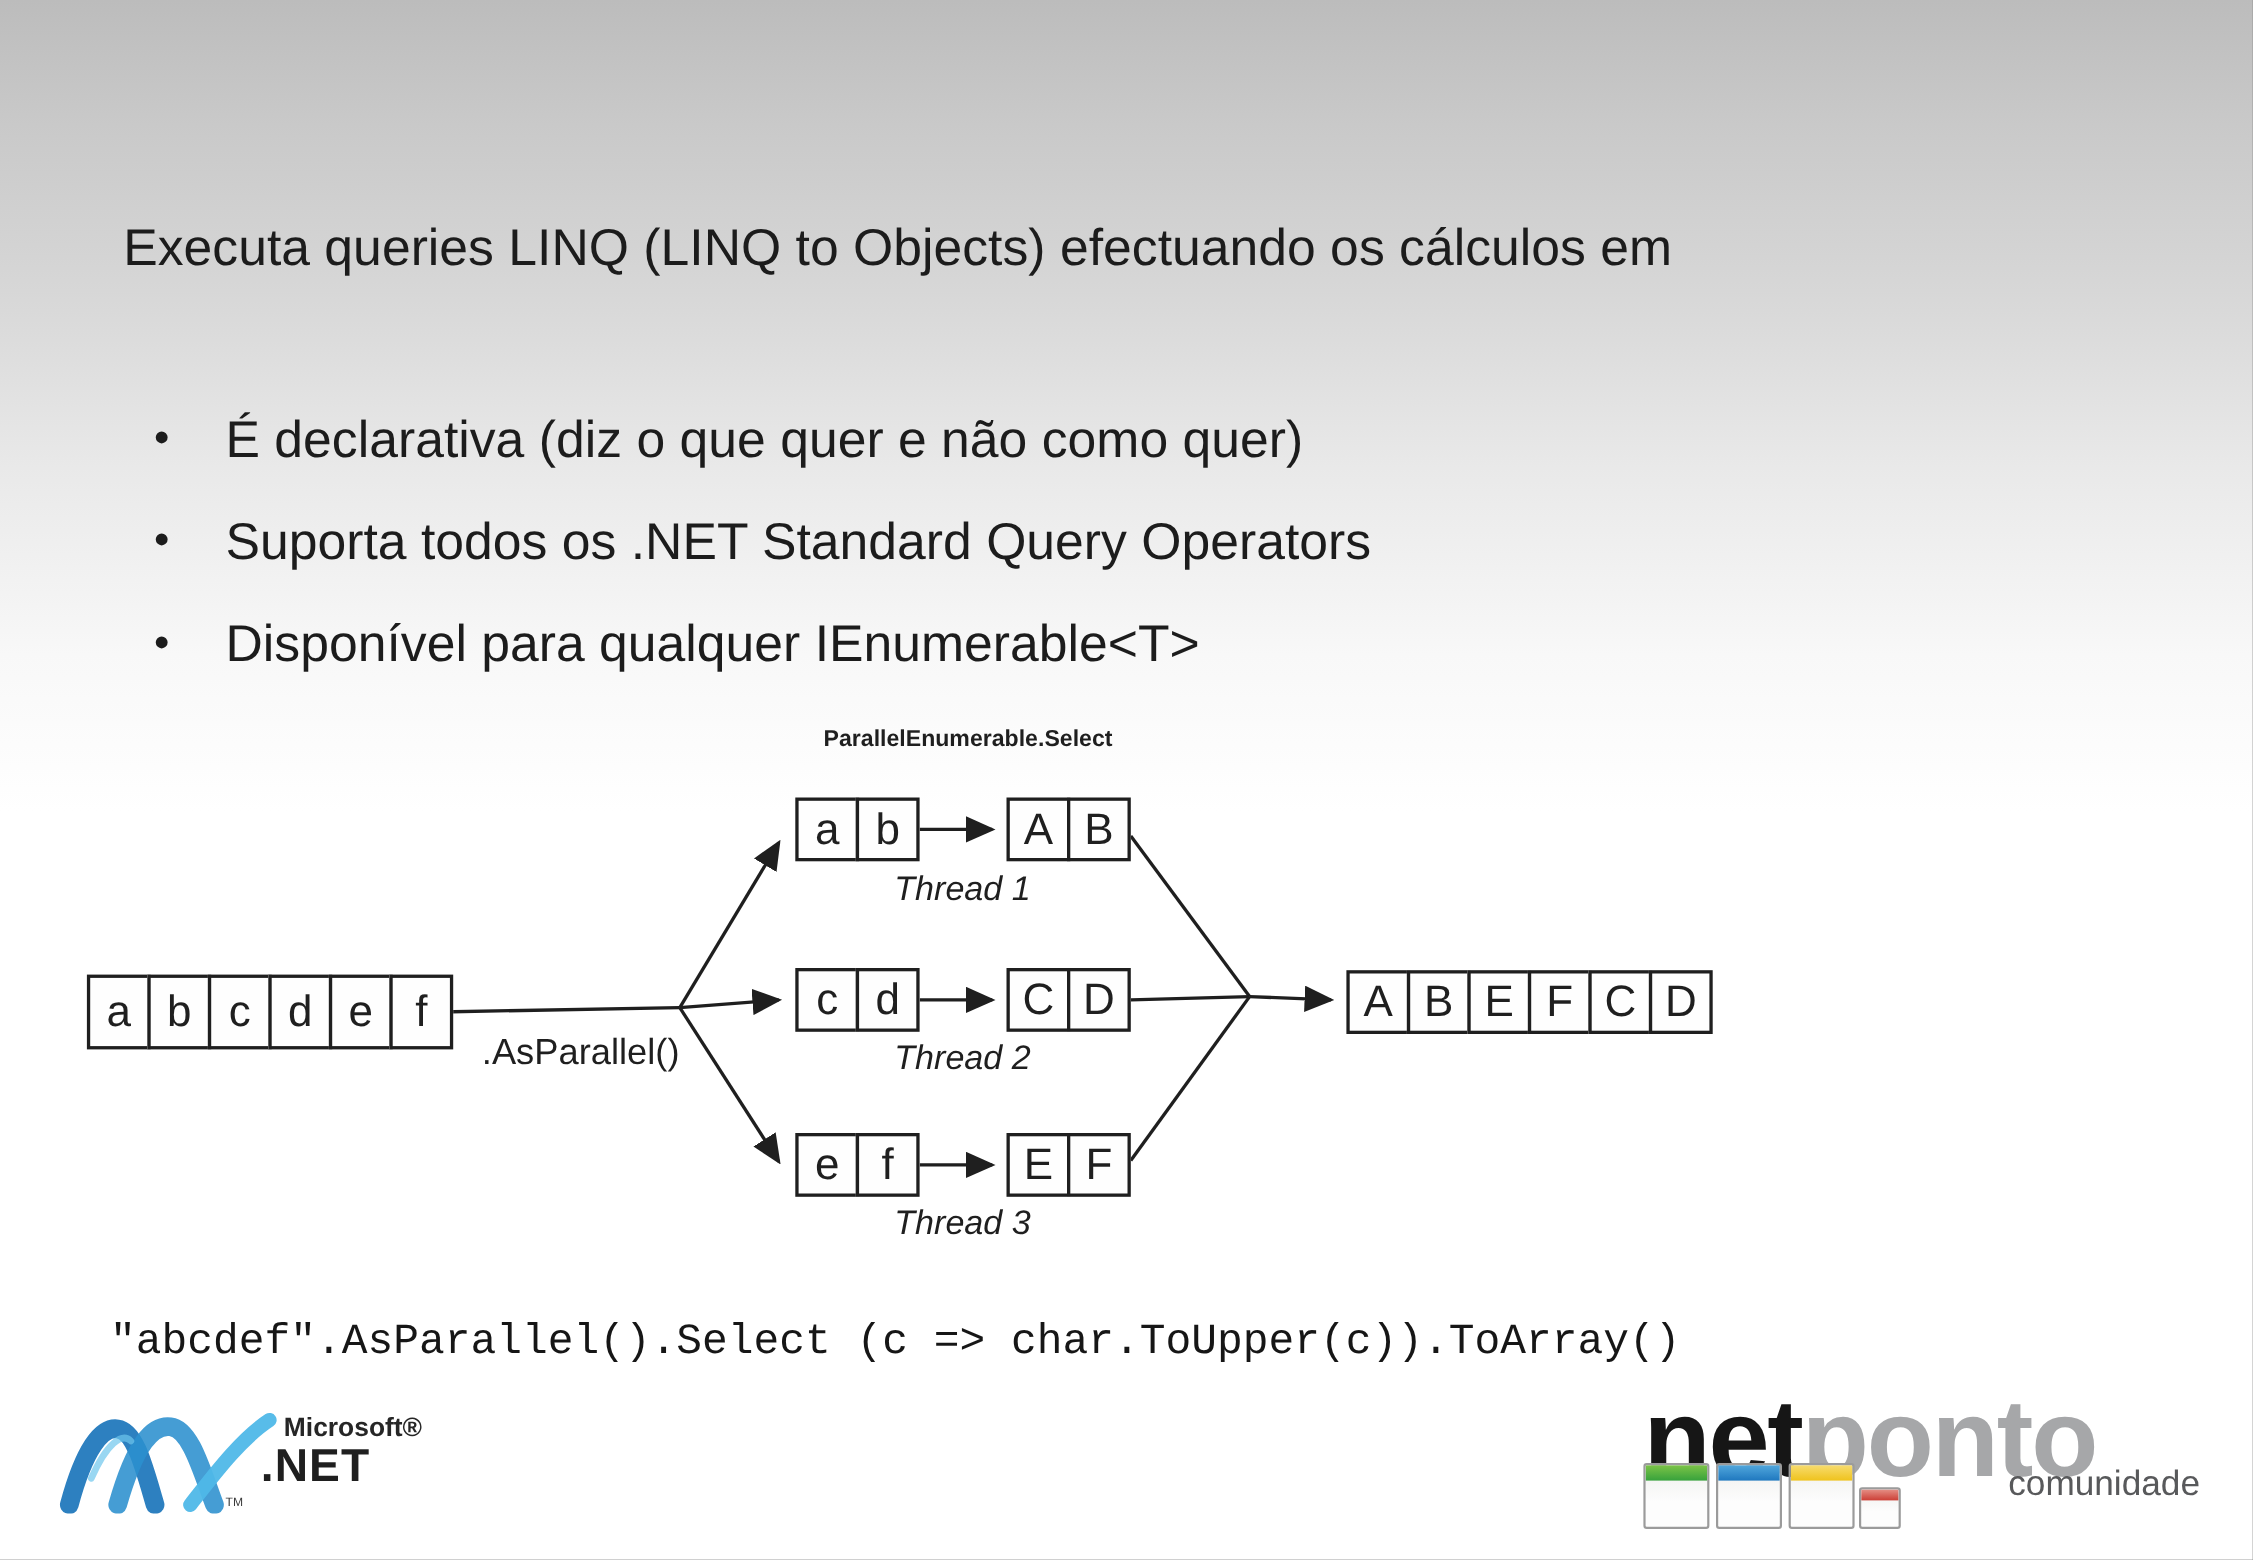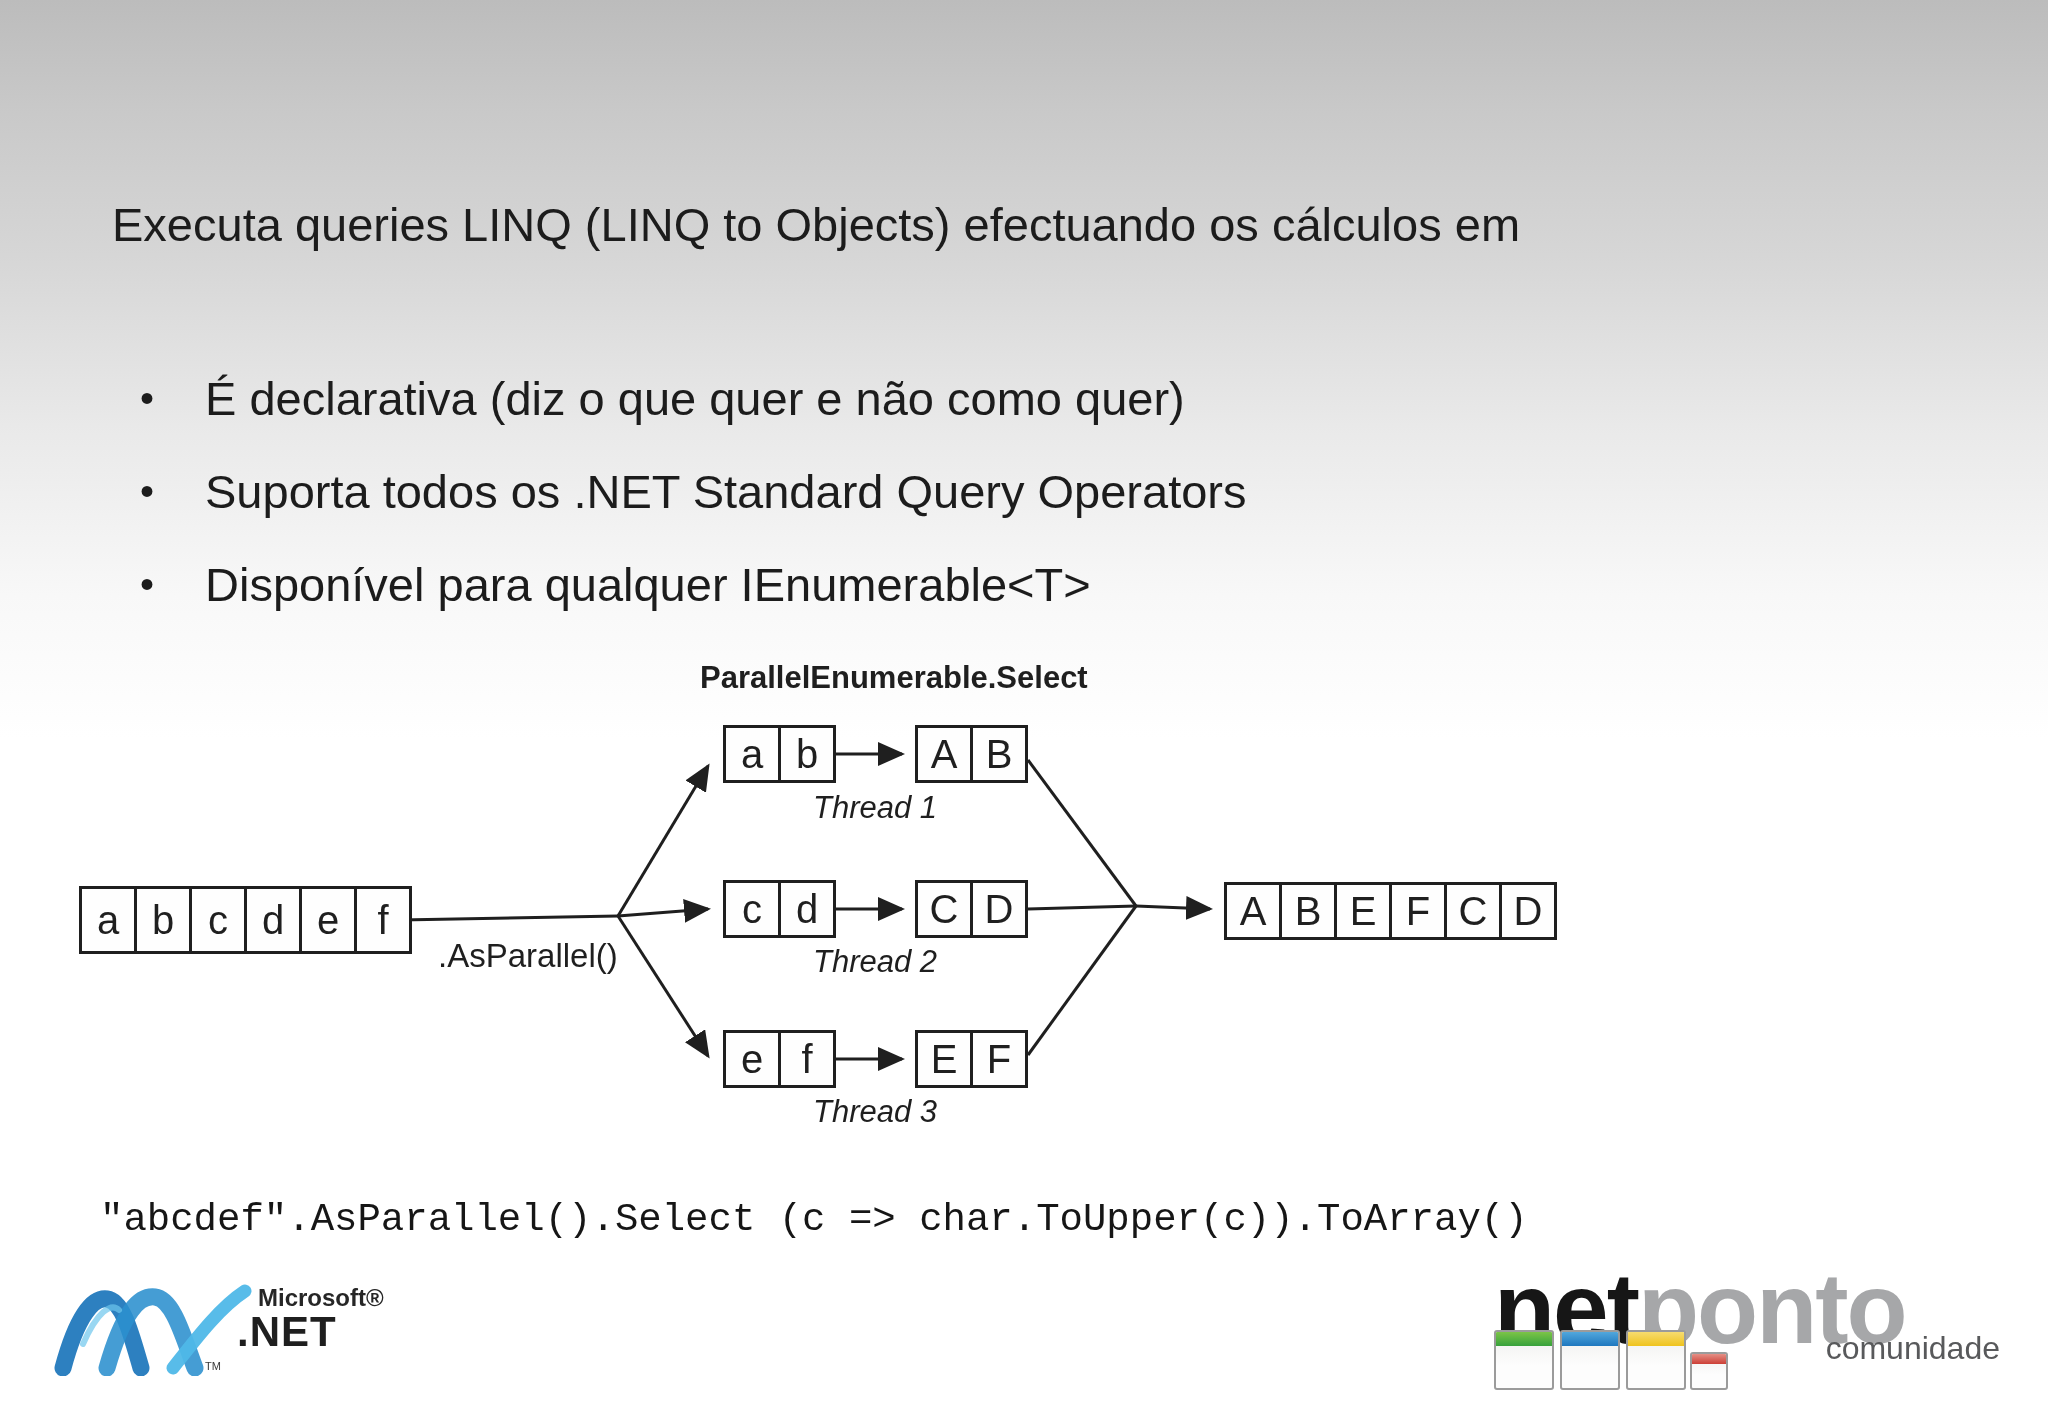--- a/index.html
+++ b/index.html
@@ -16,21 +16,21 @@
     font-size:66px;font-weight:700;letter-spacing:-1px;color:#161616;
     line-height:1.1;white-space:nowrap;
   }
   .intro{position:absolute;left:112px;top:186px;font-size:47px;line-height:77px;white-space:nowrap;}
   .bullets{position:absolute;left:140px;top:352px;}
   .bullet-row{display:flex;height:93px;align-items:center;}
   .bullet-dot{width:65px;font-size:40px;}
   .bullet-text{font-size:47px;white-space:nowrap;}
   
   .diag-title{position:absolute;left:700px;top:660px;width:360px;text-align:center;
-    font-size:31px;font-weight:700;color:#1f1f1f;white-space:nowrap;}
+    font-size:21px;font-weight:700;color:#1f1f1f;white-space:nowrap;}
   .box-row{position:absolute;display:flex;}
   .cell{
     box-sizing:border-box;width:58px;border:3px solid #1f1f1f;margin-left:-3px;
     background:#fefefe;display:flex;align-items:center;justify-content:center;
     font-size:40px;color:#1f1f1f;
   }
   .cell:first-child{margin-left:0;}
   .h68 .cell{height:68px;}
   .h58 .cell{height:58px;}
   .thread-label{position:absolute;left:722px;width:306px;text-align:center;

